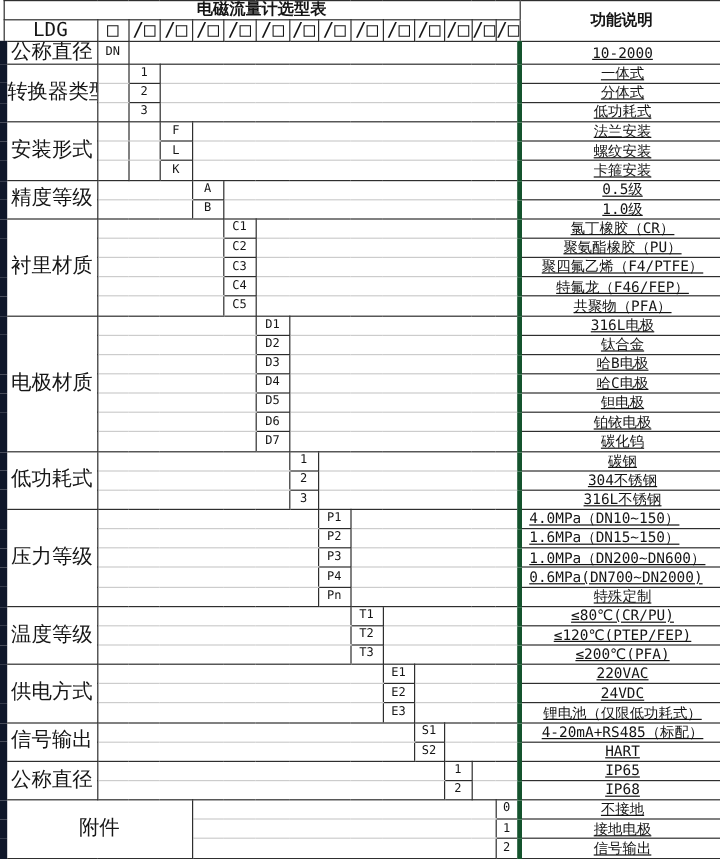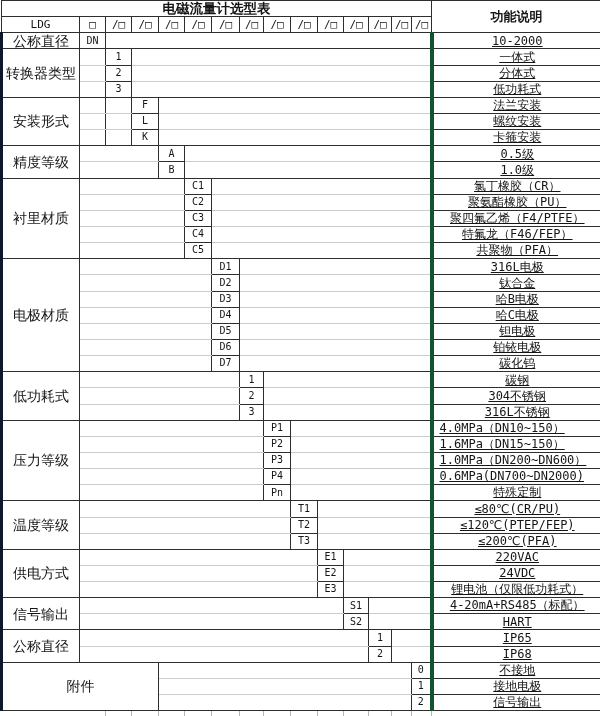--- a/index.html
+++ b/index.html
@@ -7,22 +7,22 @@
         font-family:"DejaVu Sans Mono","DejaVu Sans","Liberation Sans",monospace;}
   table{border-collapse:collapse;table-layout:fixed;width:600px;}
   td{padding:0;margin:0;text-align:center;vertical-align:middle;
      font-size:12px;line-height:1.05;color:#151515;
      overflow:hidden;white-space:nowrap;}
   tr{height:16.15px;}
   .title{font-weight:bold;font-size:13.5px;
          border-top:1px solid #2e2e2e;border-left:1px solid #2e2e2e;
          border-bottom:1px solid #2e2e2e;}
   .fnhead{font-weight:bold;font-size:13px;border:1px solid #2e2e2e;}
-  .hd{border:1px solid #2e2e2e;font-size:11px;}
-  .lbl{border-left:3px solid #0f172a;border-right:1px solid #2e2e2e;font-size:14px;}
+  .hd{border:1px solid #2e2e2e;font-size:16px;}
+  .lbl{border-left:6px solid #0f172a;border-right:1px solid #2e2e2e;font-size:17px;}
   .bx{border:1px solid #2e2e2e;font-size:10px;}
   .bxe{border-left:1px solid #2e2e2e;border-right:1px solid #2e2e2e;
        border-bottom:1px solid #cccccc;}
   .blank{border-bottom:1px solid #cccccc;}
   .fn{border-left:4px solid #14532d;border-right:1px solid #2e2e2e;
       border-bottom:1px solid #2e2e2e;text-decoration:underline;}
   .gb{border-bottom:1px solid #2e2e2e !important;}
   .leftal{text-align:left;padding-left:6px;}
   tr.ticks{height:5px;}
   tr.ticks td{border:none;height:5px;}

